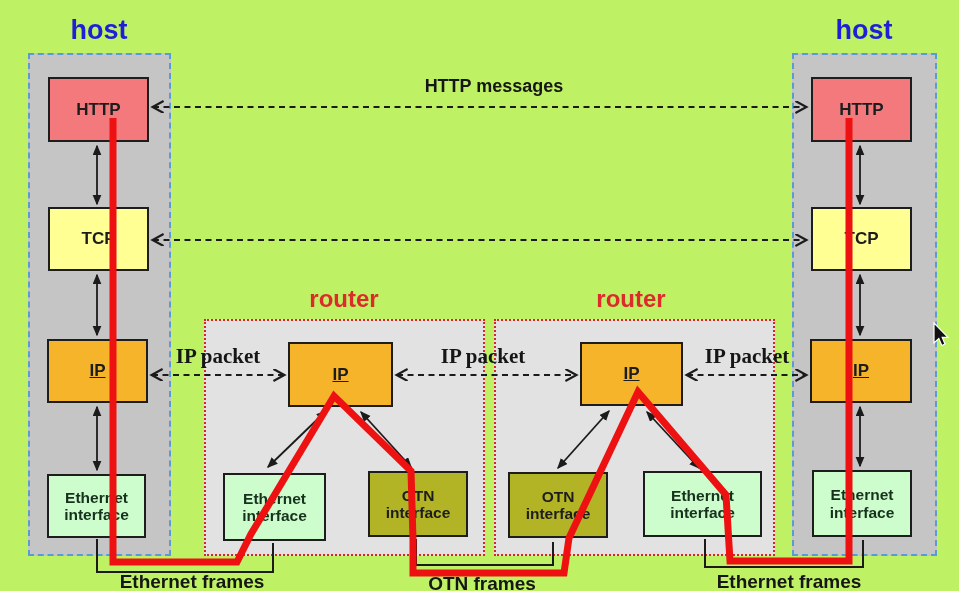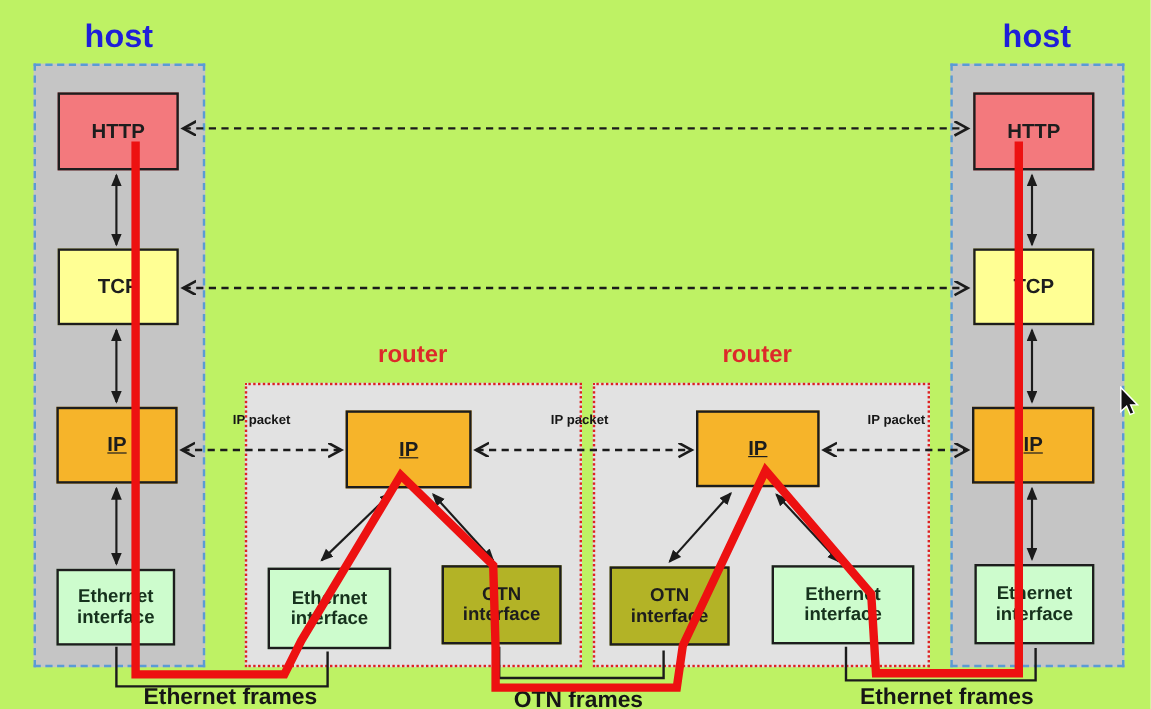--- a/index.html
+++ b/index.html
@@ -13,23 +13,23 @@
         display:flex;align-items:center;justify-content:center;text-align:center;
         font-weight:bold;font-size:17px;color:#1d1d1d;}
   .pbox.small{font-size:15.5px;line-height:1.12;}
   .c-http{background:#f3797d;text-align:center;}
   .c-tcp{background:#ffff94;}
   .c-ip{background:#f6b42a;text-decoration:underline;}
   .c-eth{background:#cdfccd;color:#16321d;}
   .c-otn{background:#b3b326;}
   .lbl{position:absolute;text-align:center;font-weight:bold;color:#161616;}
   .host-title{font-size:27px;color:#1f1fd8;}
-  .router-title{font-size:20px;color:#dd2a2a;}
+  .router-title{font-size:24px;color:#dd2a2a;}
   .flow-lbl{font-size:18px;}
-  .ip-lbl{font-size:11px;}
+  .ip-lbl{font-size:21px;font-family:Liberation Serif, serif;}
   .frame-lbl{font-size:19px;}
   #overlay{position:absolute;left:0;top:0;z-index:5;pointer-events:none;}
 </style>
 </head>
 <body>
 
 <div id="stage">
 
   <div class="container host-box" style="left:28px;top:53px;width:143px;height:503px;"></div>
   <div class="container host-box" style="left:792px;top:53px;width:145px;height:503px;"></div>
@@ -52,20 +52,21 @@
 
   <div class="pbox c-ip" style="left:580px;top:342px;width:103px;height:64px;">IP</div>
   <div class="pbox c-otn small" style="left:508px;top:472px;width:100px;height:66px;">OTN interface</div>
   <div class="pbox c-eth small" style="left:643px;top:471px;width:119px;height:66px;">Ethernet interface</div>
 
   <div class="pbox c-http" style="left:811px;top:77px;width:101px;height:65px;">HTTP</div>
   <div class="pbox c-tcp" style="left:811px;top:207px;width:101px;height:64px;">TCP</div>
   <div class="pbox c-ip" style="left:810px;top:339px;width:102px;height:64px;">IP</div>
   <div class="pbox c-eth small" style="left:812px;top:470px;width:100px;height:67px;">Ethernet interface</div>
 
+  <div class="lbl flow-lbl" style="left:394px;top:76px;width:200px;">HTTP messages</div>
   <div class="lbl ip-lbl" style="left:163px;top:344px;width:110px;">IP packet</div>
   <div class="lbl ip-lbl" style="left:428px;top:344px;width:110px;">IP packet</div>
   <div class="lbl ip-lbl" style="left:692px;top:344px;width:110px;">IP packet</div>
 
   <div class="lbl frame-lbl" style="left:107px;top:571px;width:170px;">Ethernet frames</div>
   <div class="lbl frame-lbl" style="left:407px;top:573px;width:150px;">OTN frames</div>
   <div class="lbl frame-lbl" style="left:704px;top:571px;width:170px;">Ethernet frames</div>
 
   <svg id="overlay" width="959" height="591" viewBox="0 0 959 591">
     <defs>

